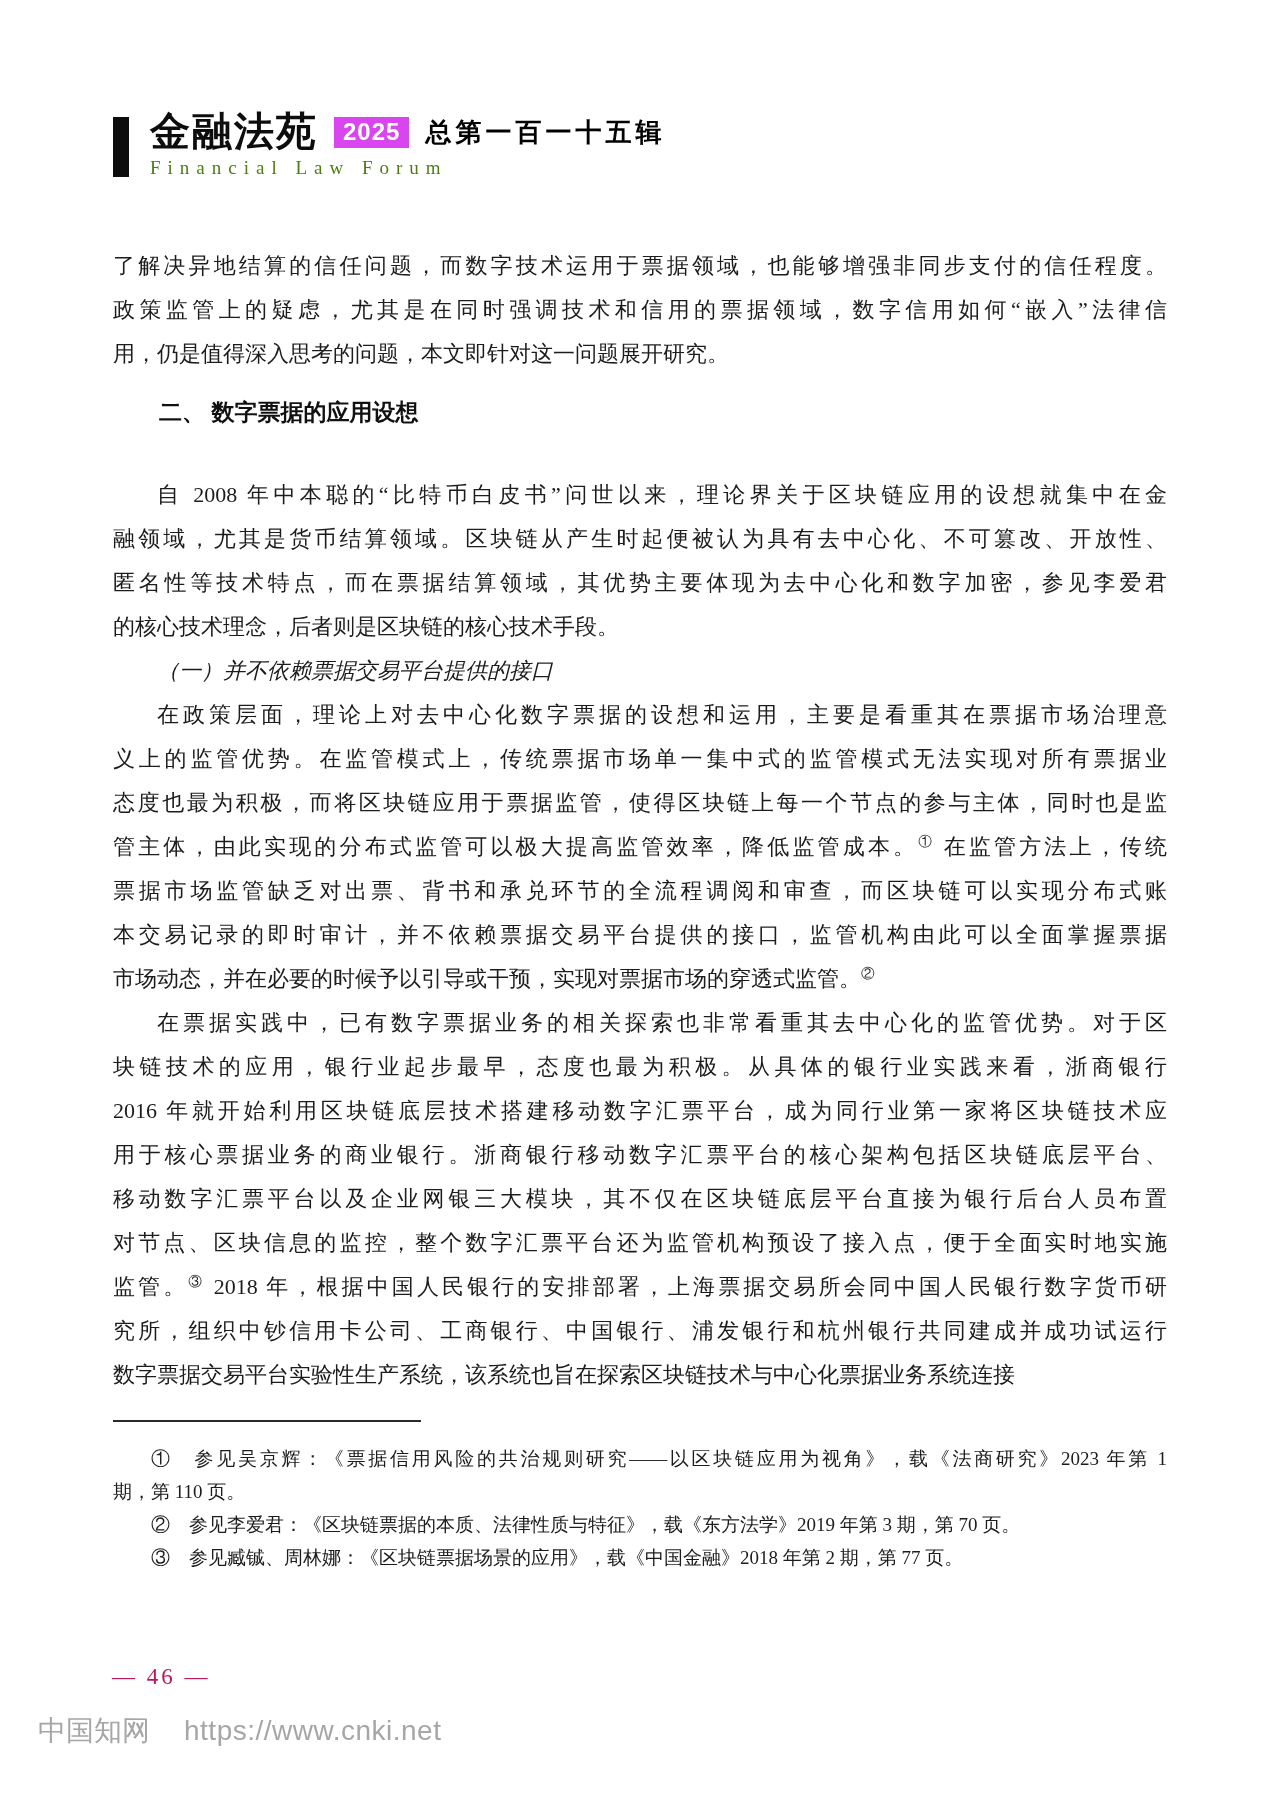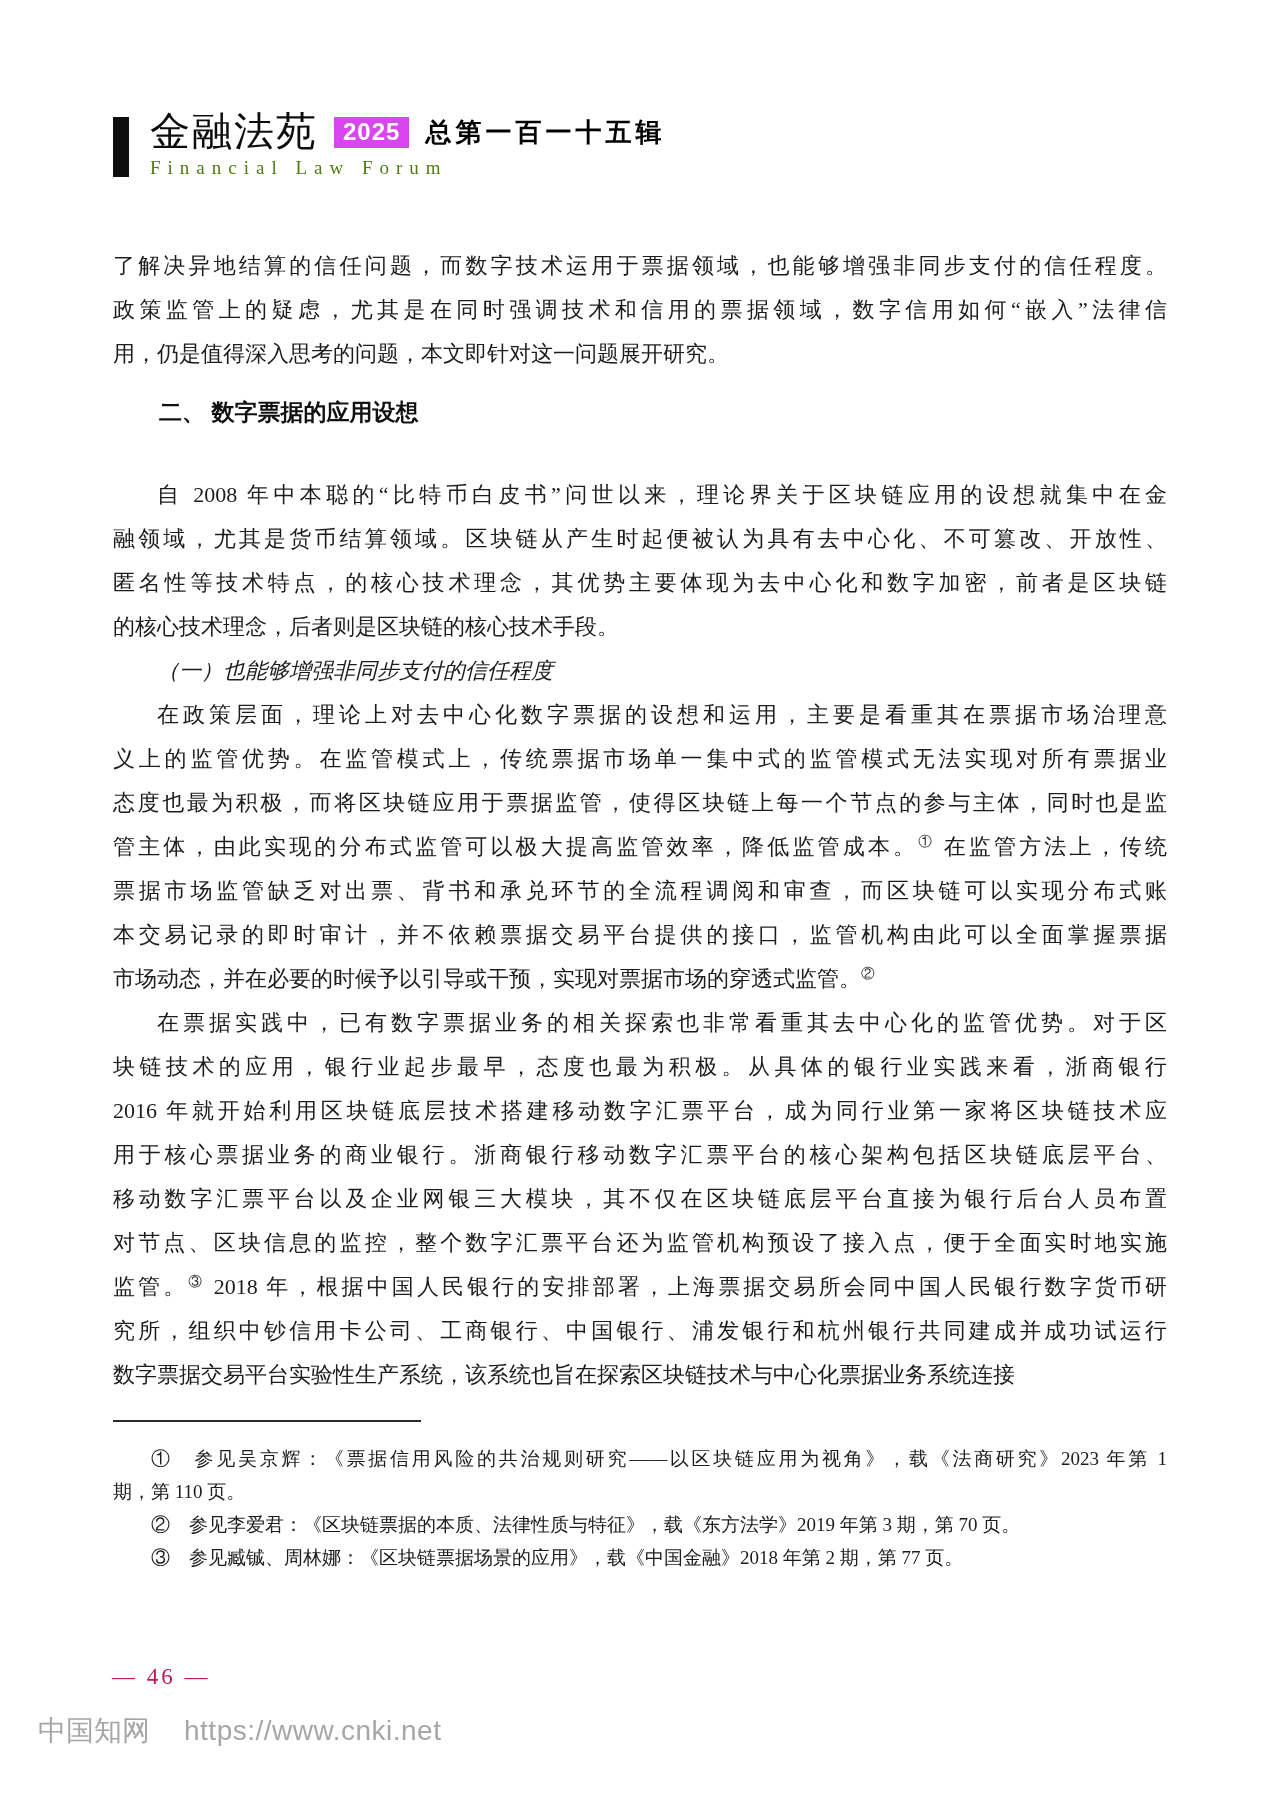--- a/index.html
+++ b/index.html
@@ -10,21 +10,21 @@
     color:#1c1c1c;
     position:relative;
     overflow:hidden;
   }
 
   
   .header { position:absolute; left:113px; top:110px; }
   .header-bar { position:absolute; left:0; top:7px; width:16px; height:60px; background:#0d0d0d; }
   .header-content { margin-left:37px; }
   .title-row { display:flex; align-items:center; gap:16px; }
-  .journal-title { font-size:40px; font-weight:normal; letter-spacing:2px; line-height:44px; color:#0d0d0d; }
+  .journal-title { font-size:40px; font-weight:bold; letter-spacing:2px; line-height:44px; color:#0d0d0d; }
   .year-badge {
     background:#d946ef; color:#ffffff;
     font-family:"Liberation Sans","DejaVu Sans",sans-serif;
     font-weight:bold; font-size:24px; line-height:28px;
     padding:1px 9px 2px; letter-spacing:1px;
   }
   .issue { font-size:26px; font-weight:bold; letter-spacing:4px; color:#000000; }
   .subtitle { font-size:19px; letter-spacing:7px; margin-top:3px; color:#4d7c0f; }
 
   
@@ -89,25 +89,25 @@
       <div class="line">了解决异地结算的信任问题，而数字技术运用于票据领域，也能够增强非同步支付的信任程度。</div>
       <div class="line">政策监管上的疑虑，尤其是在同时强调技术和信用的票据领域，数字信用如何“嵌入”法律信</div>
       <div class="line last">用，仍是值得深入思考的问题，本文即针对这一问题展开研究。</div>
     </div>
 
   <div class="section-heading">二、 数字票据的应用设想</div>
 
   <div class="para indent">
       <div class="line">自 2008 年中本聪的“比特币白皮书”问世以来，理论界关于区块链应用的设想就集中在金</div>
       <div class="line">融领域，尤其是货币结算领域。区块链从产生时起便被认为具有去中心化、不可篡改、开放性、</div>
-      <div class="line">匿名性等技术特点，的核心技术理念，其优势主要体现为去中心化和数字加密，前者是区块链</div>
+      <div class="line">匿名性等技术特点，而在票据结算领域，其优势主要体现为去中心化和数字加密，参见李爱君</div>
       <div class="line last">的核心技术理念，后者则是区块链的核心技术手段。</div>
     </div>
 
-  <div class="subsection-heading">（一）也能够增强非同步支付的信任程度</div>
+  <div class="subsection-heading">（一）并不依赖票据交易平台提供的接口</div>
 
   <div class="para indent">
       <div class="line">在政策层面，理论上对去中心化数字票据的设想和运用，主要是看重其在票据市场治理意</div>
       <div class="line">义上的监管优势。在监管模式上，传统票据市场单一集中式的监管模式无法实现对所有票据业</div>
       <div class="line">态度也最为积极，而将区块链应用于票据监管，使得区块链上每一个节点的参与主体，同时也是监</div>
       <div class="line">管主体，由此实现的分布式监管可以极大提高监管效率，降低监管成本。<sup>①</sup> 在监管方法上，传统</div>
       <div class="line">票据市场监管缺乏对出票、背书和承兑环节的全流程调阅和审查，而区块链可以实现分布式账</div>
       <div class="line">本交易记录的即时审计，并不依赖票据交易平台提供的接口，监管机构由此可以全面掌握票据</div>
       <div class="line last">市场动态，并在必要的时候予以引导或干预，实现对票据市场的穿透式监管。<sup>②</sup></div>
     </div>

